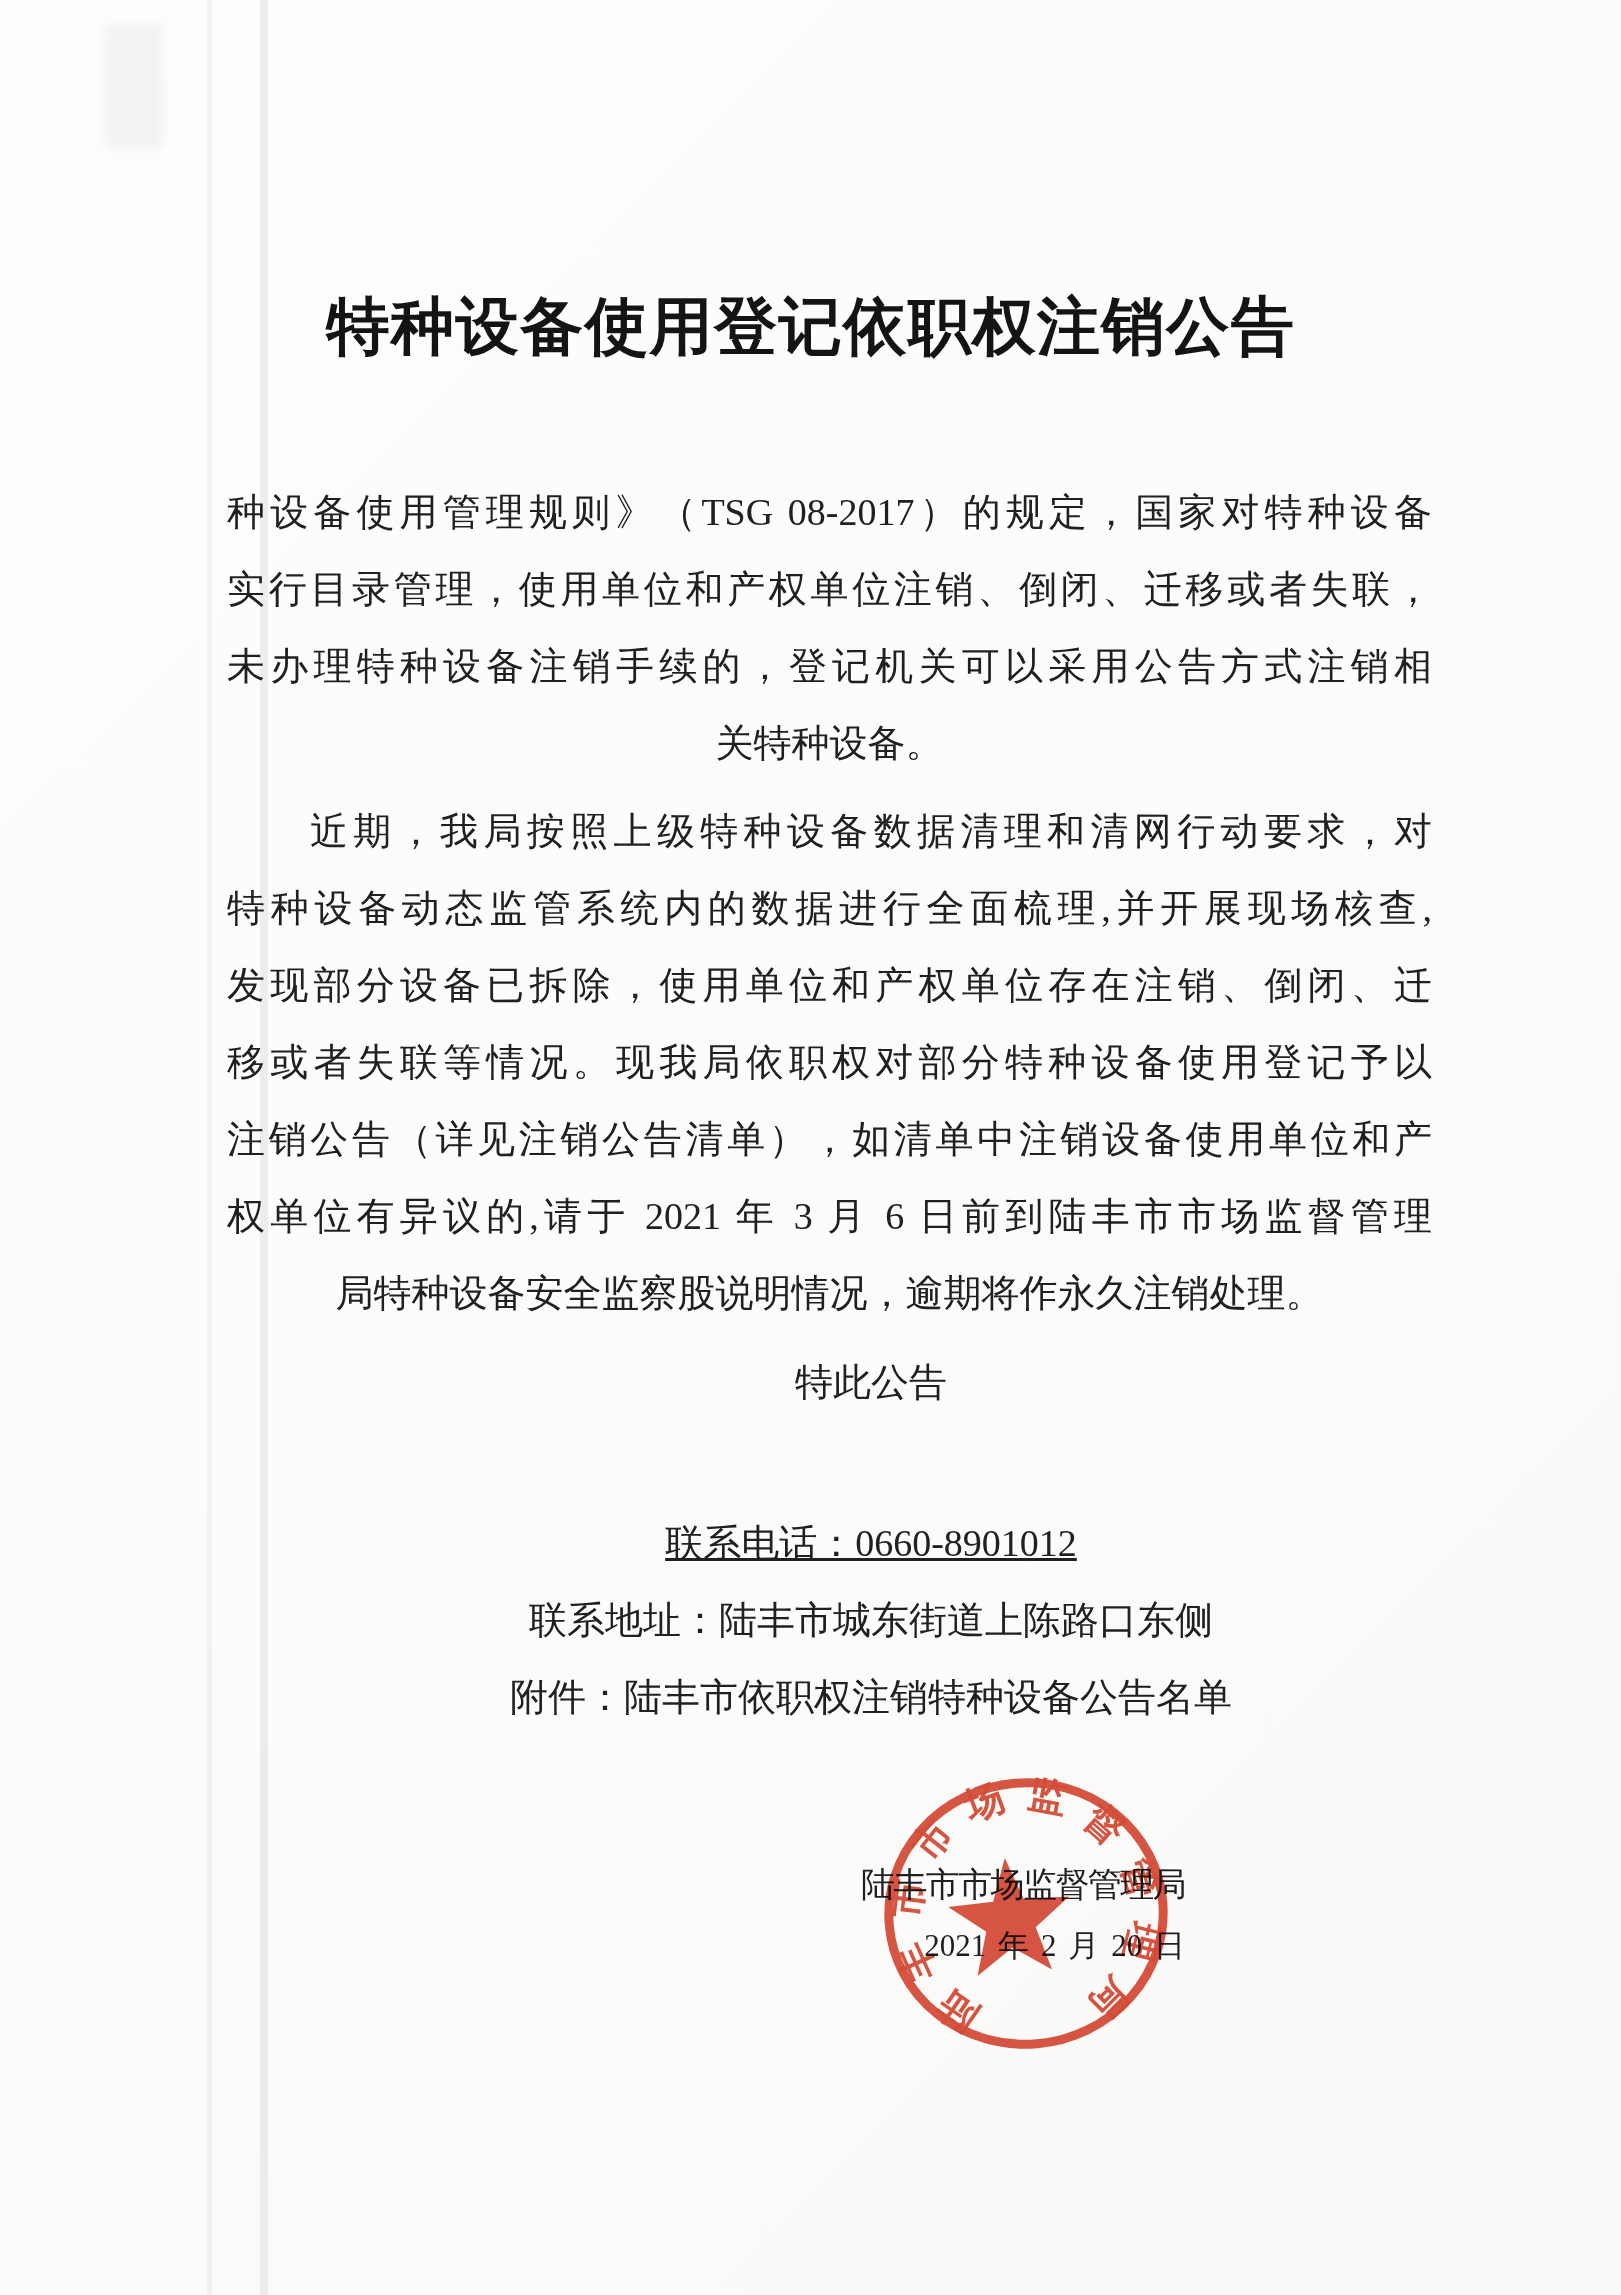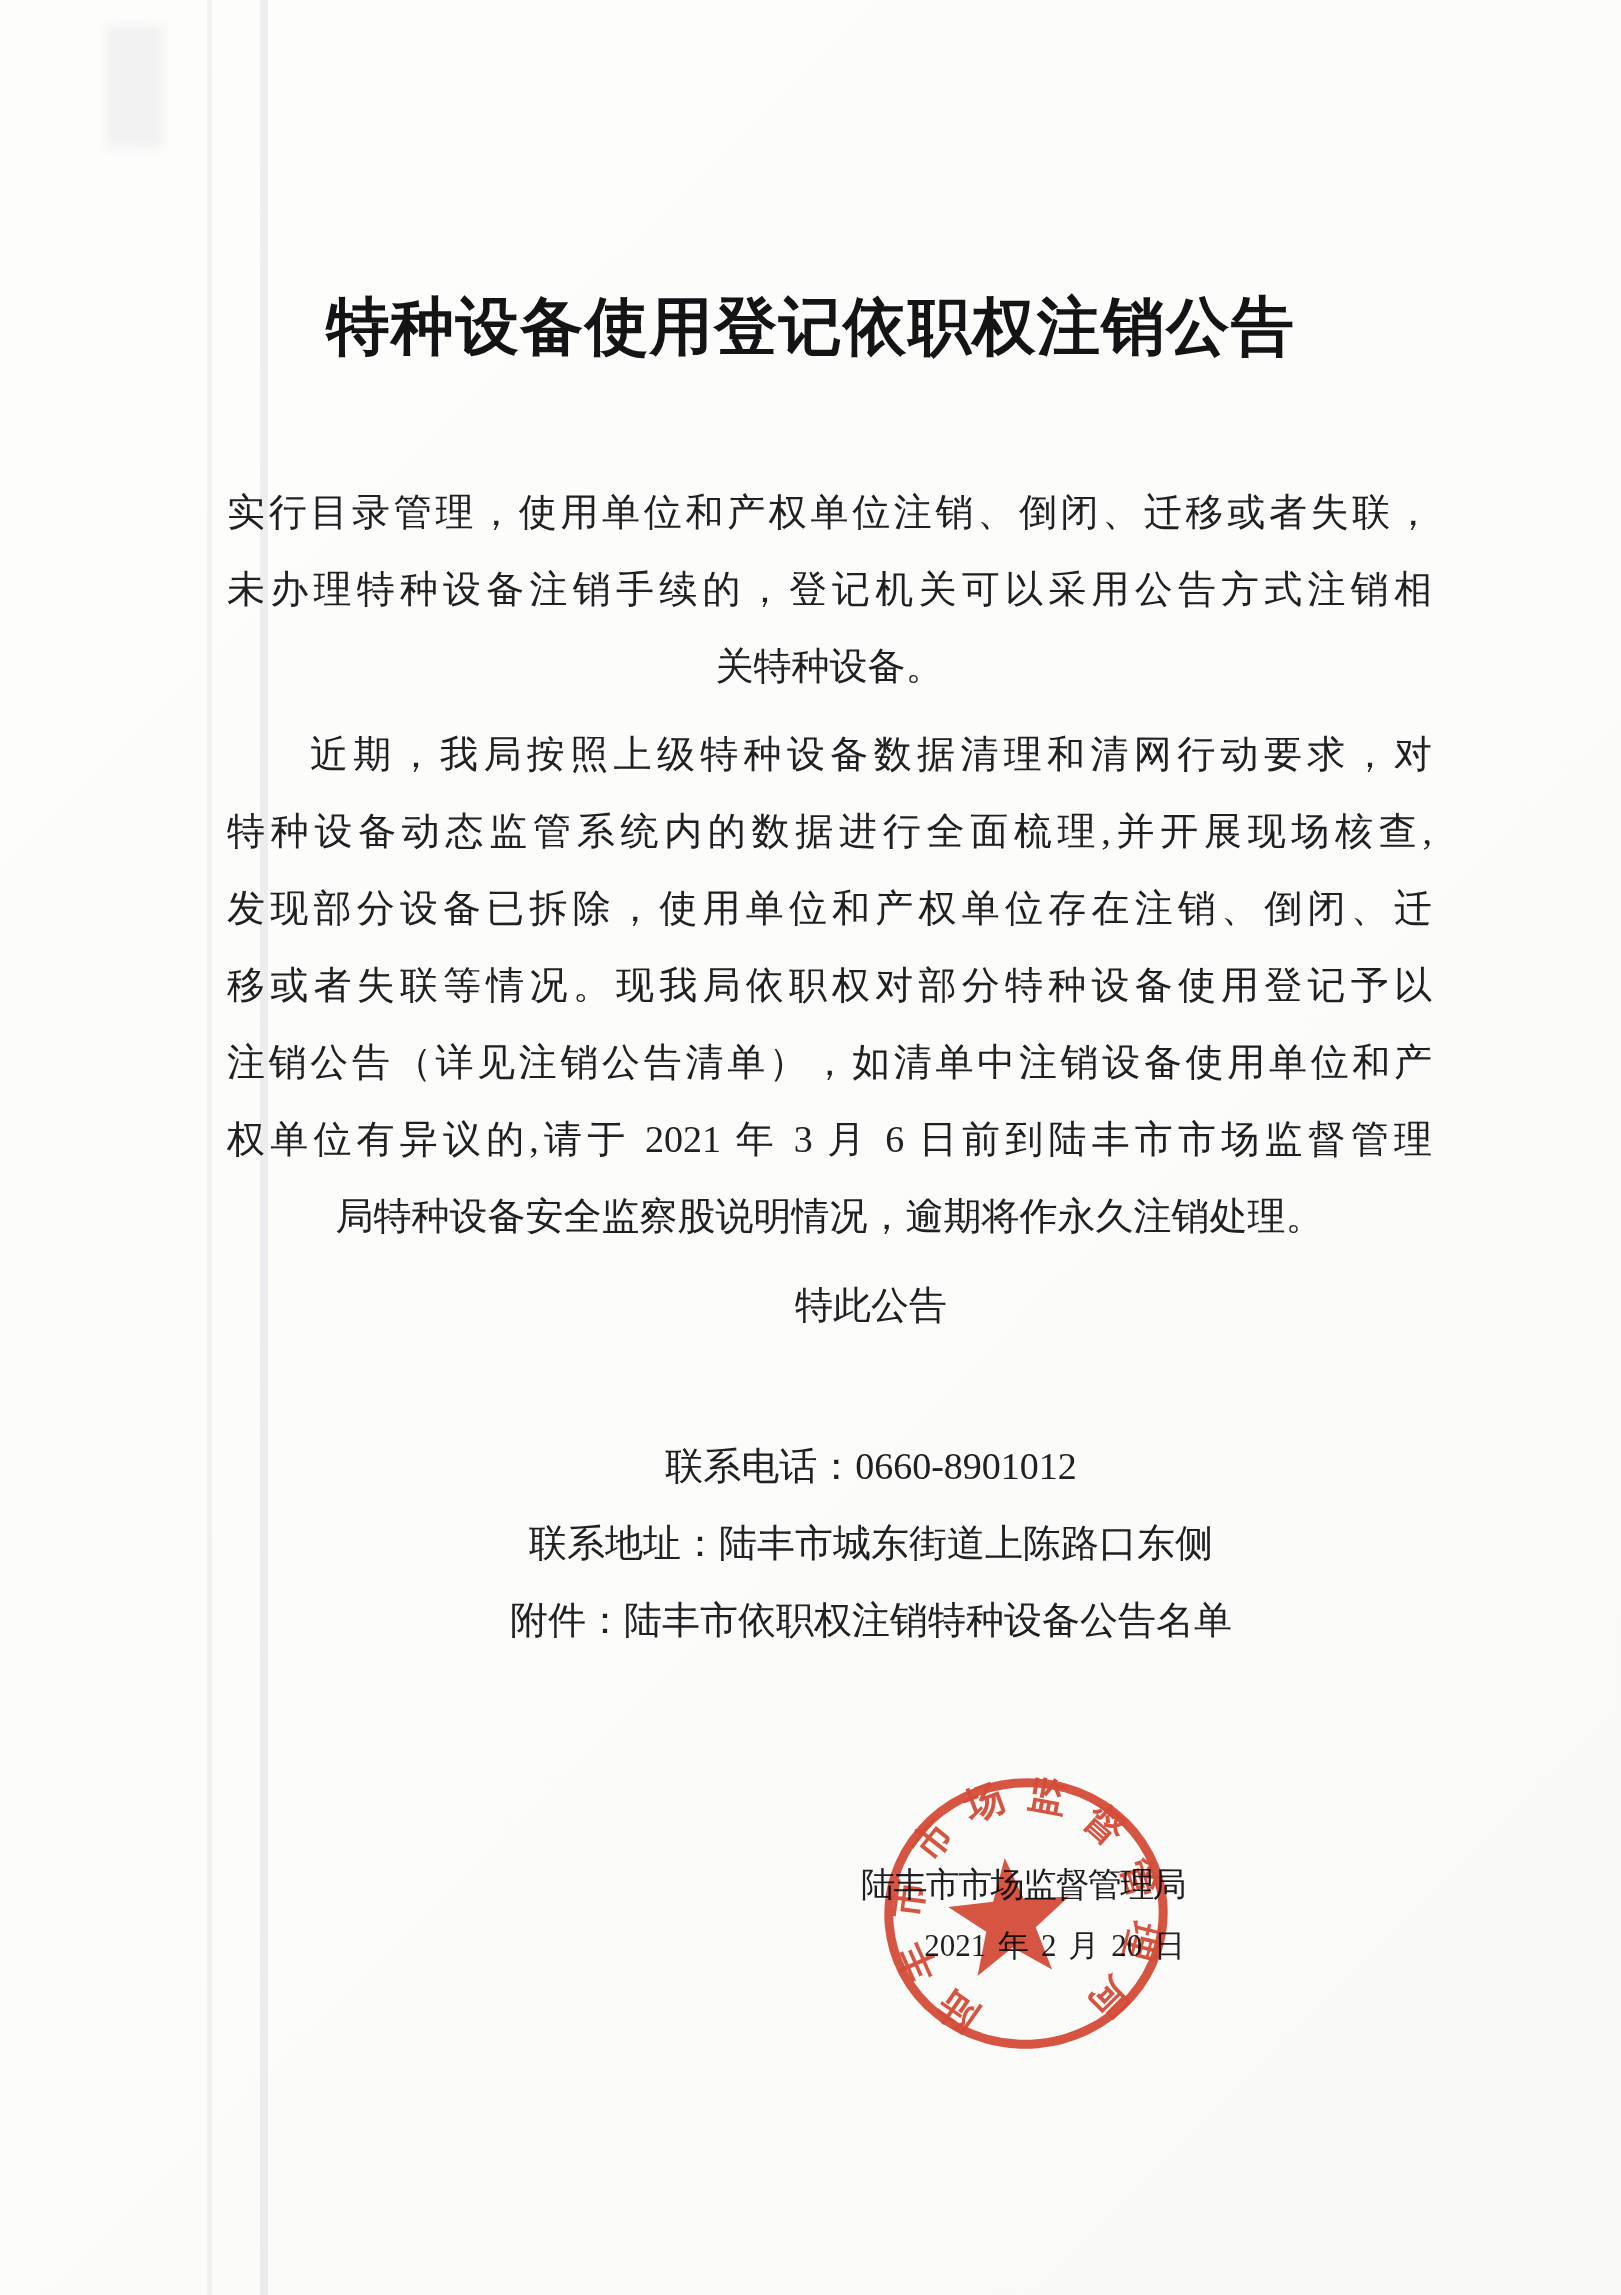--- a/index.html
+++ b/index.html
@@ -28,21 +28,21 @@
     position:absolute;left:227px;top:474px;width:1205px;
     color:#202022;
   }
   .ln{
     font-size:38px;line-height:77px;height:77px;
     text-align:center;
   }
   .ln.fill{text-align:justify;text-align-last:justify;}
   .ln.indent{text-indent:83px;}
   .ln.para{margin-top:11.4px;}
-  .ln.section{margin-top:84px;}
+  .ln.section{margin-top:84px;text-decoration:underline;}
   .signature{
     position:absolute;left:832px;top:1863px;width:353px;
     text-align:right;color:#1f1f21;
   }
   .signature .org{font-size:34px;letter-spacing:-1.6px;line-height:43px;}
   .signature .date{font-size:31px;margin-top:18px;line-height:43px;word-spacing:4.1px;}
   .seal{
     position:absolute;left:868px;top:1764px;width:316px;height:299px;
     transform:rotate(-5deg);
     mix-blend-mode:multiply;opacity:.93;
@@ -58,20 +58,21 @@
 
 <div class="page">
 
   <div class="streak s1"></div>
   <div class="streak s2"></div>
   <div class="smudge"></div>
 
   <h1 class="doc-title">特种设备使用登记依职权注销公告</h1>
 
   <div class="body-text">
+      <div class="ln fill">种设备使用管理规则》（TSG 08-2017）的规定，国家对特种设备</div>
       <div class="ln fill">实行目录管理，使用单位和产权单位注销、倒闭、迁移或者失联，</div>
       <div class="ln fill">未办理特种设备注销手续的，登记机关可以采用公告方式注销相</div>
       <div class="ln">关特种设备。</div>
       <div class="ln indent fill para">近期，我局按照上级特种设备数据清理和清网行动要求，对</div>
       <div class="ln fill">特种设备动态监管系统内的数据进行全面梳理,并开展现场核查,</div>
       <div class="ln fill">发现部分设备已拆除，使用单位和产权单位存在注销、倒闭、迁</div>
       <div class="ln fill">移或者失联等情况。现我局依职权对部分特种设备使用登记予以</div>
       <div class="ln fill">注销公告（详见注销公告清单），如清单中注销设备使用单位和产</div>
       <div class="ln fill">权单位有异议的,请于 2021 年 3 月 6 日前到陆丰市市场监督管理</div>
       <div class="ln">局特种设备安全监察股说明情况，逾期将作永久注销处理。</div>

